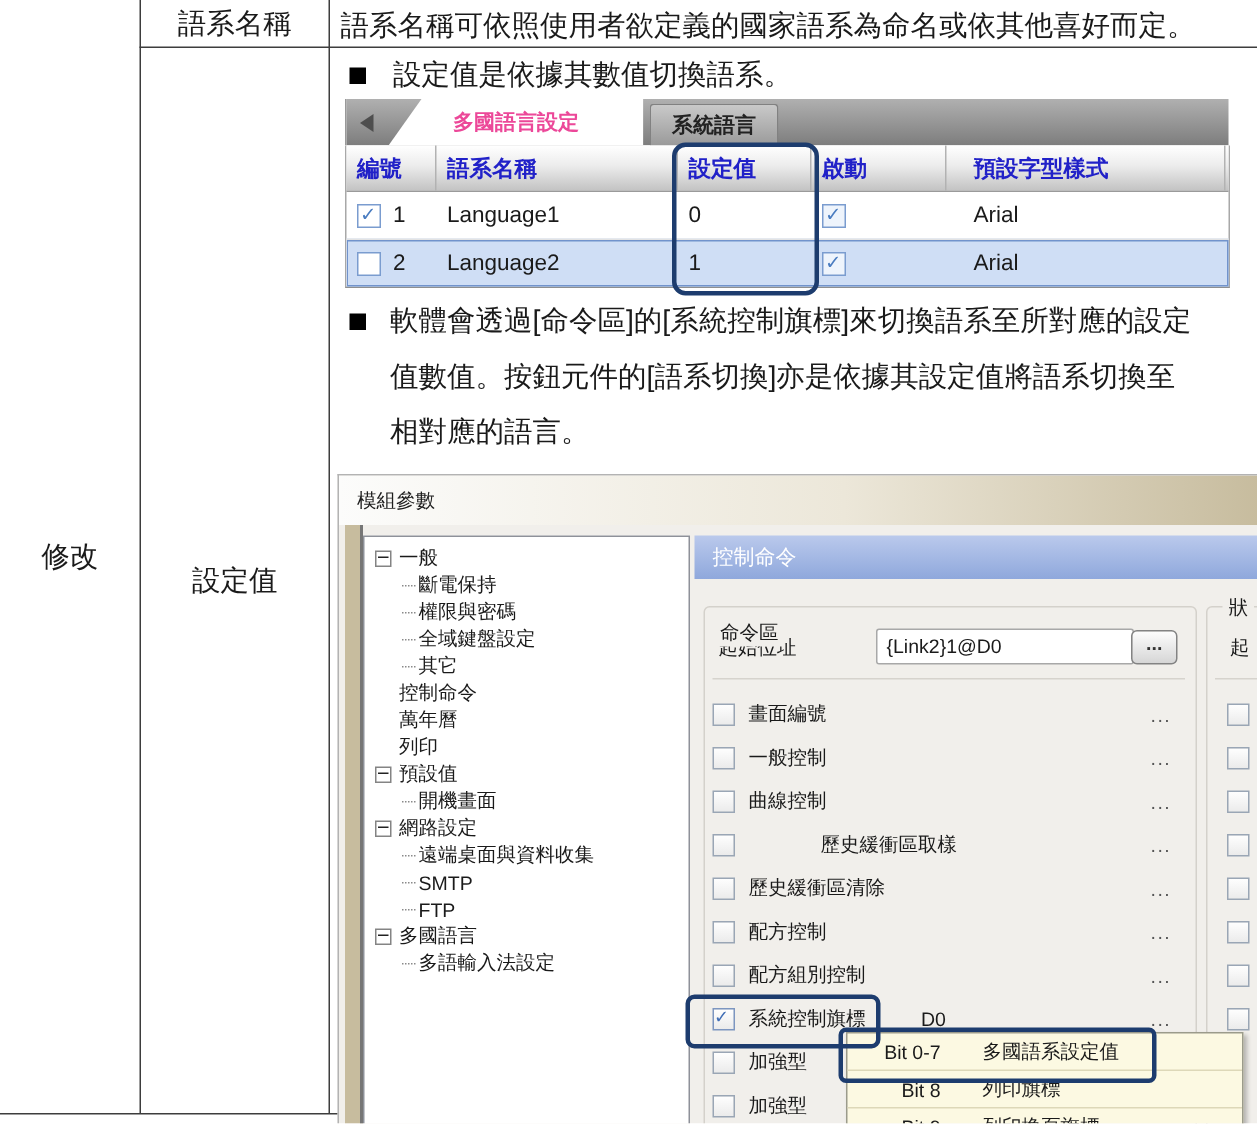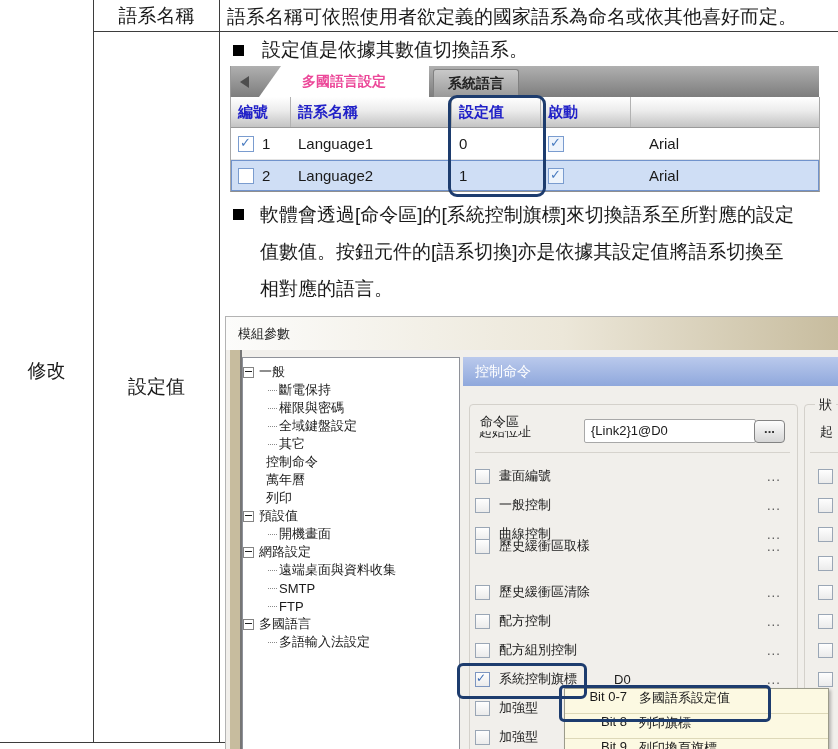--- a/index.html
+++ b/index.html
@@ -42,21 +42,21 @@
   
   .dlg{position:absolute;left:225px;top:296px;width:613px;height:446px;background:#f1efeb;
        border-left:1px solid #b3b3b3;border-top:1px solid #b3b3b3;overflow:hidden;font-size:13px;margin-top:20px;}
   .dlg-title{position:absolute;left:0;top:0;right:0;height:33px;
              background:linear-gradient(90deg,#fcfcfb 0%,#ece7d9 55%,#c7bc9e 100%);}
   .dlg-title span{position:absolute;left:12px;top:0;line-height:33px;color:#1c1c1c;}
   .tan-strip{position:absolute;left:4px;top:33px;width:10px;bottom:0;background:#c7bc9e;border-right:2px solid #767676;}
   .tree{position:absolute;left:16px;top:40px;width:218px;bottom:2px;background:#fff;border:1px solid #8e9199;
         padding-top:5px;box-sizing:border-box;}
   .t-item{height:18px;display:flex;align-items:center;white-space:nowrap;}
-  .t-item.lvl0{}
+  .t-item.lvl0{padding-left:7px;}
   .t-item.lvl0.noexp{padding-left:23px;}
   .t-item.lvl1{padding-left:36px;position:relative;align-items:center;}
   .t-item.lvl1::before{content:"";position:absolute;left:25px;top:9px;width:9px;border-top:1px dotted #8a8a8a;}
   .expander{width:9px;height:9px;border:1px solid #848484;background:#fff;position:relative;margin-right:5px;flex:0 0 auto;}
   .expander::after{content:"";position:absolute;left:1px;right:1px;top:3px;border-top:1px solid #222;}
   .panel-hdr{position:absolute;left:237px;top:40px;right:0;height:29px;
              background:linear-gradient(#bac9ec,#8fa8dc);color:#fff;font-size:14px;line-height:29px;padding-left:12px;}
   .group{position:absolute;border:1px solid #d4d1cb;border-radius:4px;}
   .grp-label{position:absolute;background:#f1efeb;padding:0 4px;z-index:2;}
   .addr-label{position:absolute;left:253px;top:106px;}
@@ -69,21 +69,21 @@
   .chk{width:13px;height:13px;border:1px solid #9aa6b5;background:linear-gradient(#fefefe,#ebebeb);
        position:relative;margin-right:9px;flex:0 0 auto;}
   .chk.on{border-color:#7d96c0;}
   .chk.on::after{content:"✓";position:absolute;left:0;top:-2px;font-size:12px;font-weight:bold;color:#3f6db5;}
   .chk-val{position:absolute;left:139px;}
   .chk-dots{position:absolute;left:292px;color:#555;letter-spacing:1px;}
   .hl-flag{position:absolute;left:231px;top:346px;width:124px;height:30px;border:3px solid #1d3c6e;border-radius:6px;z-index:7;}
   .st-chk{position:absolute;left:592px;width:13px;height:13px;border:1px solid #9aa6b5;background:linear-gradient(#fefefe,#ebebeb);}
   .tooltip{position:absolute;left:338px;top:371px;width:263px;height:75px;background:#fcf9e2;
            border:1px solid #9b9b8b;box-shadow:2px 2px 3px rgba(0,0,0,.25);z-index:5;}
-  .tip-row{display:flex;height:24px;align-items:flex-start;}
+  .tip-row{display:flex;height:24px;align-items:center;gap:16px;}
   .tip-row + .tip-row{border-top:1px solid #ddd8b8;}
   .tip-bit{width:62px;text-align:right;margin-right:12px;flex:0 0 auto;}
   .hl-tip{position:absolute;left:333px;top:368px;width:206px;height:31px;border:3px solid #1d3c6e;border-radius:5px;z-index:8;}
 </style>
 </head>
 <body>
 
 <div class="page">
 
   <div class="line" style="left:93px;top:0;width:1px;height:742px;"></div>
@@ -114,20 +114,21 @@
       <div class="tab inactive">
           <span>系統語言</span>
         </div>
     </div>
     <div class="grid">
       <div class="g-row g-head">
         <div class="g-cell c1">編號</div>
         <div class="g-cell c2">語系名稱</div>
         <div class="g-cell c3">設定值</div>
         <div class="g-cell c4">啟動</div>
+        <div class="g-cell c5">預設字型樣式</div>
       </div>
       <div class="g-row g-data">
         <div class="g-cell c1">
             <span class="cbx on"></span>
             <span class="num">1</span>
           </div>
         <div class="g-cell c2">Language1</div>
         <div class="g-cell c3">0</div>
         <div class="g-cell c4">
             <span class="cbx on lite"></span>
@@ -235,21 +236,21 @@
     <div class="chk-row" style="top:178px;">
         <span class="chk"></span>
         <span>一般控制</span>
         <span class="chk-dots">...</span>
       </div>
     <div class="chk-row" style="top:207px;">
         <span class="chk"></span>
         <span>曲線控制</span>
         <span class="chk-dots">...</span>
       </div>
-    <div class="chk-row" style="top:219px;">
+    <div class="chk-row" style="top:236px;gap:48px;">
         <span class="chk"></span>
         <span>歷史緩衝區取樣</span>
         <span class="chk-dots">...</span>
       </div>
     <div class="chk-row" style="top:265px;">
         <span class="chk"></span>
         <span>歷史緩衝區清除</span>
         <span class="chk-dots">...</span>
       </div>
     <div class="chk-row" style="top:294px;">

